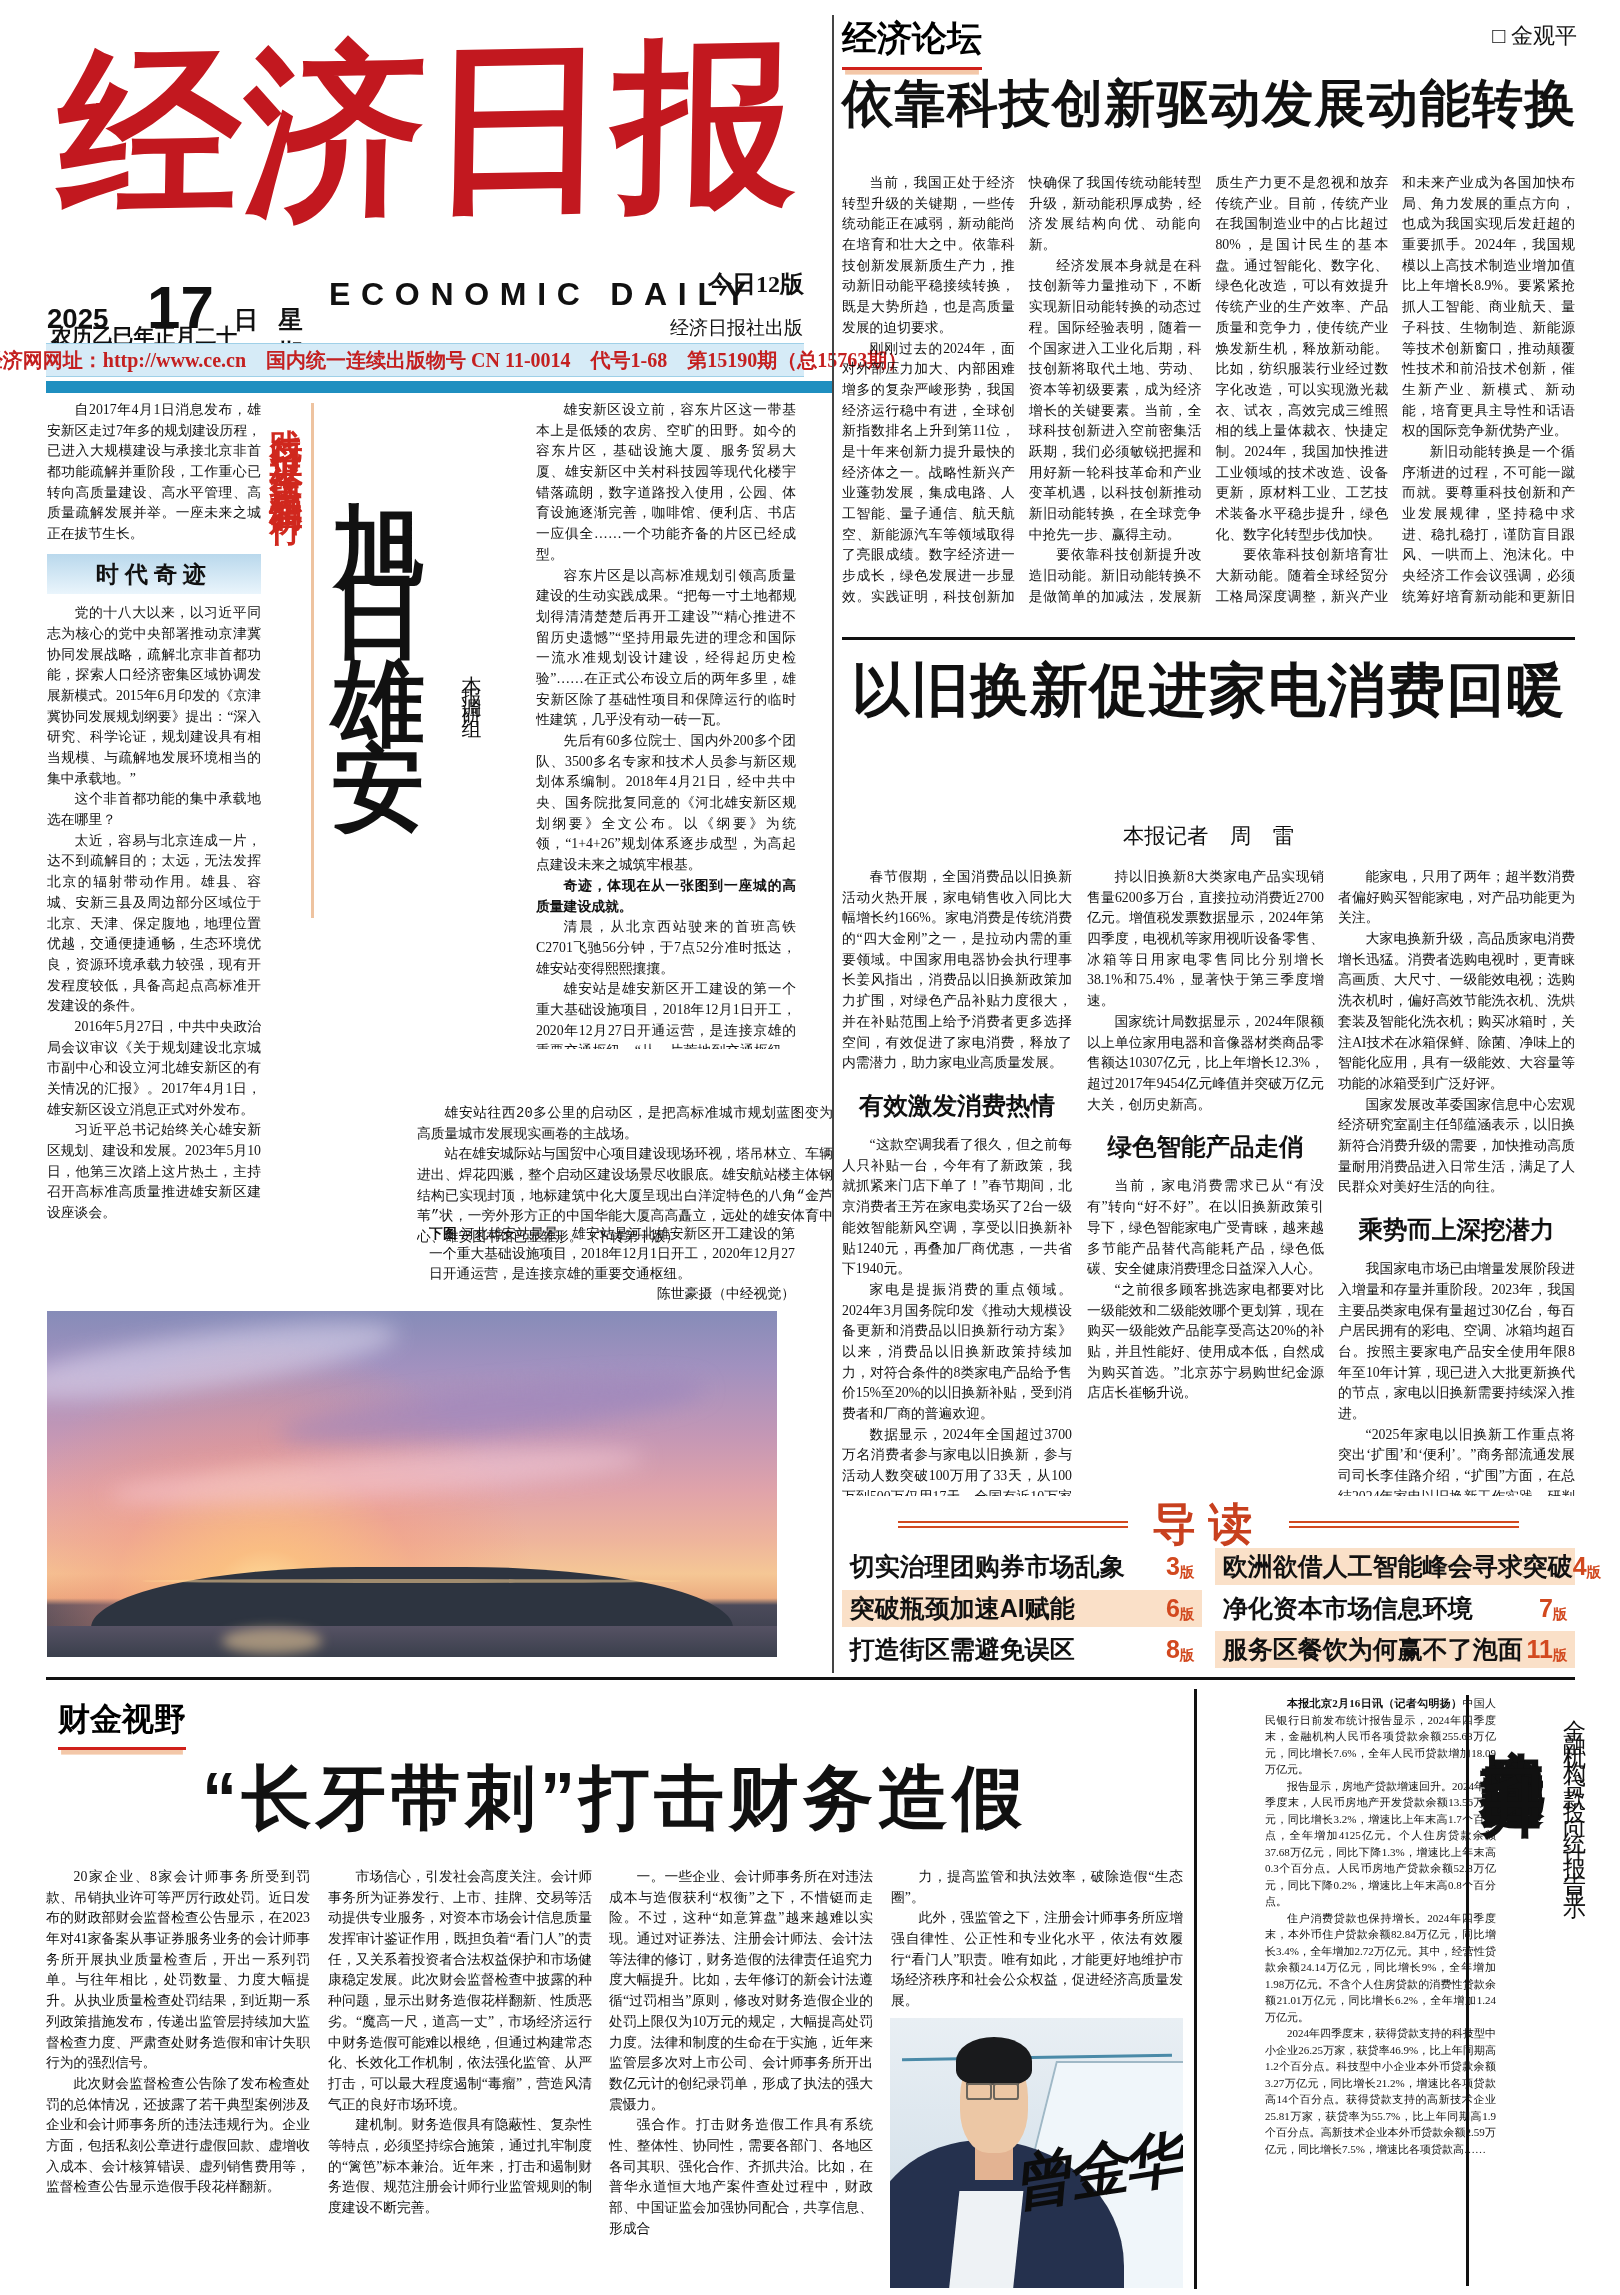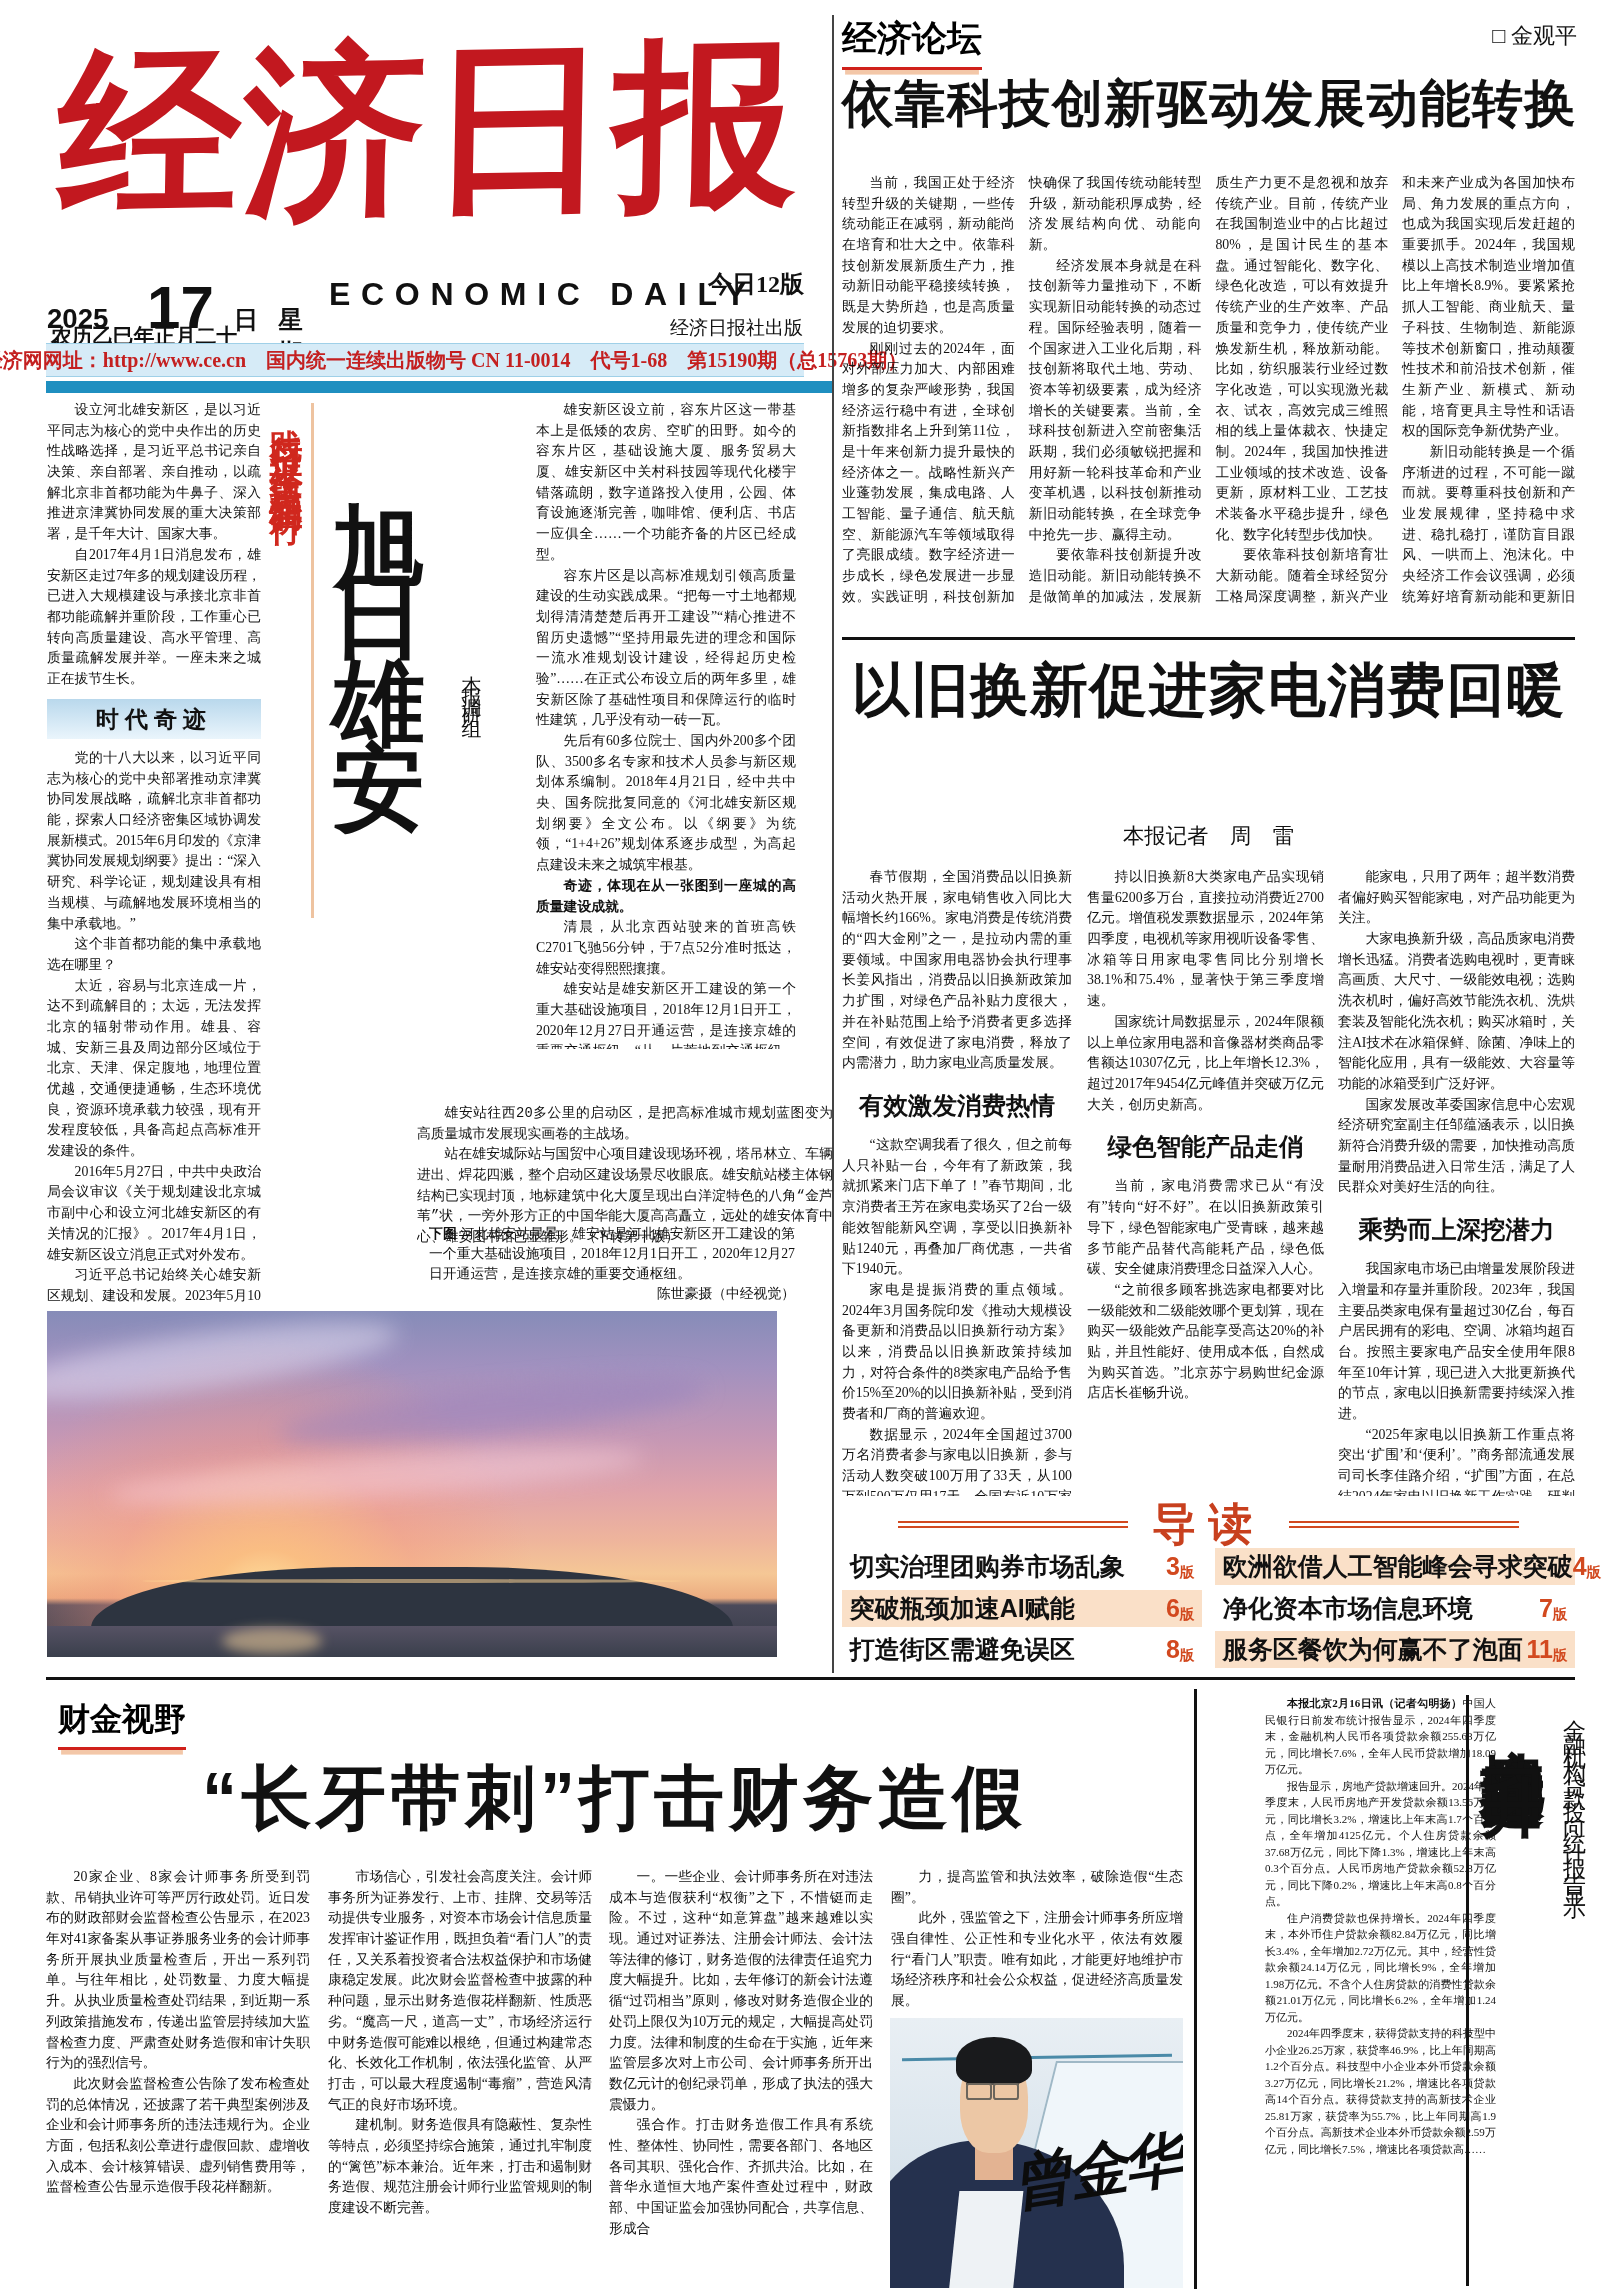--- a/index.html
+++ b/index.html
@@ -233,21 +233,20 @@
     </div>
     <div class="daodu-cell hl">
       <span>服务区餐饮为何赢不了泡面</span>
       <span class="pg">11</span>
         <span class="pg-suffix">版</span>
     </div>
   </div>
 
   <div class="abs body-text xa-col1">
     <div>
-        <p>设立河北雄安新区，是以习近平同志为核心的党中央作出的历史性战略选择，是习近平总书记亲自决策、亲自部署、亲自推动，以疏解北京非首都功能为牛鼻子、深入推进京津冀协同发展的重大决策部署，是千年大计、国家大事。</p>
         <p>自2017年4月1日消息发布，雄安新区走过7年多的规划建设历程，已进入大规模建设与承接北京非首都功能疏解并重阶段，工作重心已转向高质量建设、高水平管理、高质量疏解发展并举。一座未来之城正在拔节生长。</p>
       </div>
     <div class="era-box">时代奇迹</div>
     <div>
         <p>党的十八大以来，以习近平同志为核心的党中央部署推动京津冀协同发展战略，疏解北京非首都功能，探索人口经济密集区域协调发展新模式。2015年6月印发的《京津冀协同发展规划纲要》提出：“深入研究、科学论证，规划建设具有相当规模、与疏解地发展环境相当的集中承载地。”</p>
         <p>这个非首都功能的集中承载地选在哪里？</p>
         <p>太近，容易与北京连成一片，达不到疏解目的；太远，无法发挥北京的辐射带动作用。雄县、容城、安新三县及周边部分区域位于北京、天津、保定腹地，地理位置优越，交通便捷通畅，生态环境优良，资源环境承载力较强，现有开发程度较低，具备高起点高标准开发建设的条件。</p>
         <p>2016年5月27日，中共中央政治局会议审议《关于规划建设北京城市副中心和设立河北雄安新区的有关情况的汇报》。2017年4月1日，雄安新区设立消息正式对外发布。</p>
         <p>习近平总书记始终关心雄安新区规划、建设和发展。2023年5月10日，他第三次踏上这片热土，主持召开高标准高质量推进雄安新区建设座谈会。</p>
       </div>

